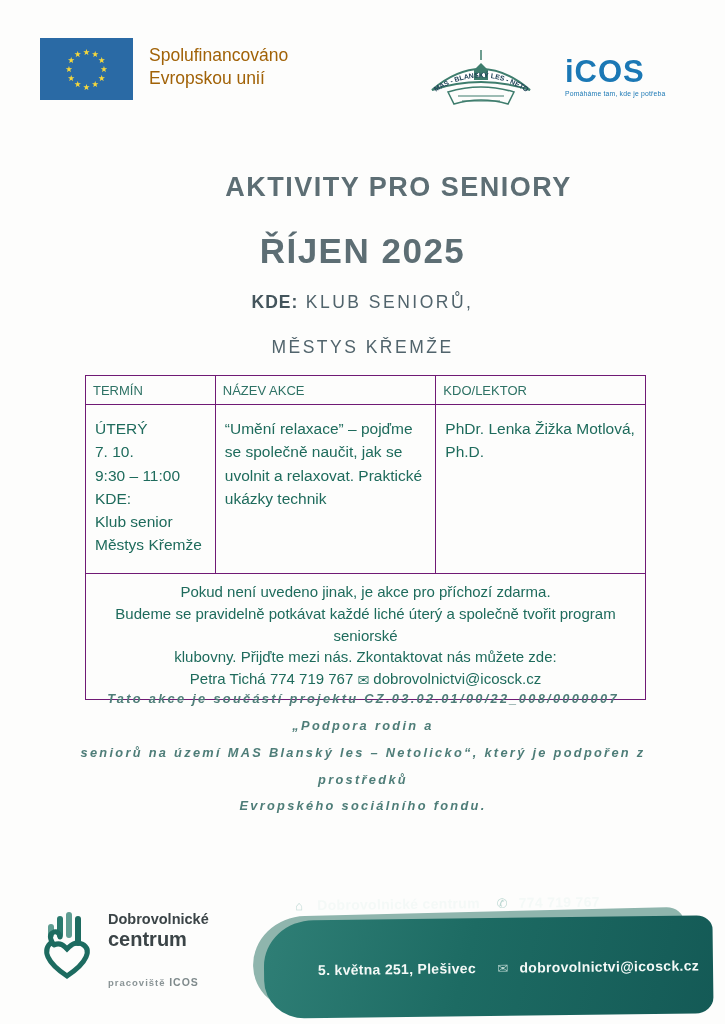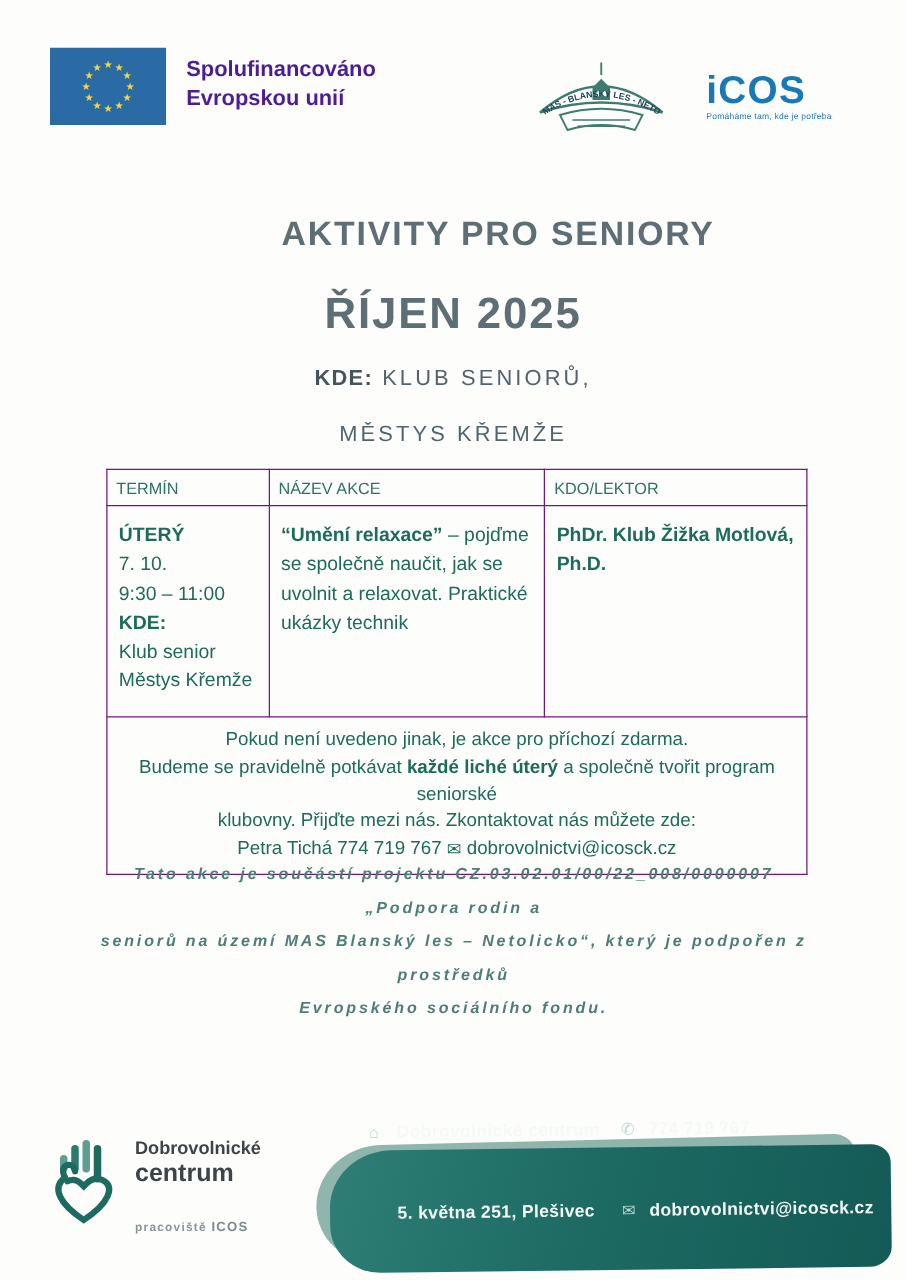--- a/index.html
+++ b/index.html
@@ -3,22 +3,22 @@
 <meta charset="utf-8">
 <style>
   html,body{margin:0;padding:0;background:#e8e8e8;}
   .page{
     position:relative;width:725px;height:1024px;margin:0 auto;
     background:#fdfdfc;overflow:hidden;
     font-family:"Liberation Sans","DejaVu Sans",sans-serif;
   }
   
   .eu-logo{position:absolute;left:40px;top:38px;display:flex;align-items:flex-start;}
-  .eu-text{margin-left:16px;padding-top:6px;font-size:17.5px;font-weight:bold;
-    color:#4c1d95;line-height:1.3;}
+  .eu-text{margin-left:16px;padding-top:6px;font-size:17.5px;font-weight:normal;
+    color:#a16207;line-height:1.3;}
   .mas-logo{position:absolute;left:428px;top:46px;}
   .icos-logo{position:absolute;left:565px;top:56px;width:120px;text-align:left;}
   .icos-name{font-size:31px;font-weight:bold;color:#1b78b5;letter-spacing:1px;line-height:1;}
   .icos-tagline{font-size:6.8px;color:#1b78b5;margin-top:3px;letter-spacing:.2px;}
   
   .title-1{position:absolute;left:0;top:172px;width:100%;text-align:center;
     font-size:27px;font-weight:bold;letter-spacing:1.5px;color:#5d6e74;padding-left:36px;}
   .title-2{position:absolute;left:0;top:231px;width:100%;text-align:center;
     font-size:35px;font-weight:bold;letter-spacing:1.5px;color:#5d6e74;}
   .kde-1{position:absolute;left:0;top:292px;width:100%;text-align:center;
@@ -31,21 +31,21 @@
     color:#1e6b5c;}
   table.events th,table.events td{border:1px solid #701a75;}
   table.events th{height:22px;font-size:13px;font-weight:400;color:#2e7265;
     text-align:left;padding:3px 7px;}
   table.events td.cell{vertical-align:top;padding:12px 9px 8px 9px;height:148px;
     font-size:15.5px;line-height:1.5;}
   .col-termin{width:130px;}
   .col-nazev{width:221px;}
   .col-lektor{width:210px;}
   td.note-cell{padding:7px 10px 9px;text-align:center;font-size:15px;line-height:1.45;}
-  .bold{font-weight:bold;}
+  .bold{font-weight:normal;}
   .mail-glyph{font-size:14px;position:relative;top:1px;}
   
   .project-note{position:absolute;left:78px;top:686px;width:570px;text-align:center;
     font-style:italic;font-size:12.8px;letter-spacing:2.3px;line-height:2.1;
     color:#4e7d78;font-weight:bold;}
   
   .footer-logo{position:absolute;left:38px;top:908px;display:flex;align-items:flex-start;}
   .footer-logo-text{margin-left:12px;padding-top:4px;}
   .fl-name1{font-size:14.5px;font-weight:bold;color:#3b4447;line-height:1.1;}
   .fl-name2{font-size:20px;font-weight:bold;color:#3b4447;line-height:1.1;}
@@ -146,21 +146,21 @@
           <div class="bold">ÚTERÝ</div>
           <div>7. 10.</div>
           <div>9:30 – 11:00</div>
           <div class="bold">KDE:</div>
           <div>Klub senior</div>
           <div>Městys Křemže</div>
         </td>
         <td class="cell">
           <span class="bold">“Umění relaxace”</span><span> – pojďme se společně naučit, jak se uvolnit a relaxovat. Praktické ukázky technik</span>
         </td>
-        <td class="cell bold">PhDr. Klub Žižka Motlová, Ph.D.</td>
+        <td class="cell bold">PhDr. Lenka Žižka Motlová, Ph.D.</td>
       </tr>
       <tr>
         <td class="note-cell" colspan="3">
           <div>Pokud není uvedeno jinak, je akce pro příchozí zdarma.</div>
           <div><span>Budeme se pravidelně potkávat </span><span class="bold">každé liché úterý</span><span> a společně tvořit program seniorské</span></div>
           <div>klubovny. Přijďte mezi nás. Zkontaktovat nás můžete zde:</div>
           <div><span>Petra Tichá 774 719 767 </span><span class="mail-glyph">✉</span><span> dobrovolnictvi@icosck.cz</span></div>
         </td>
       </tr>
     </tbody>

